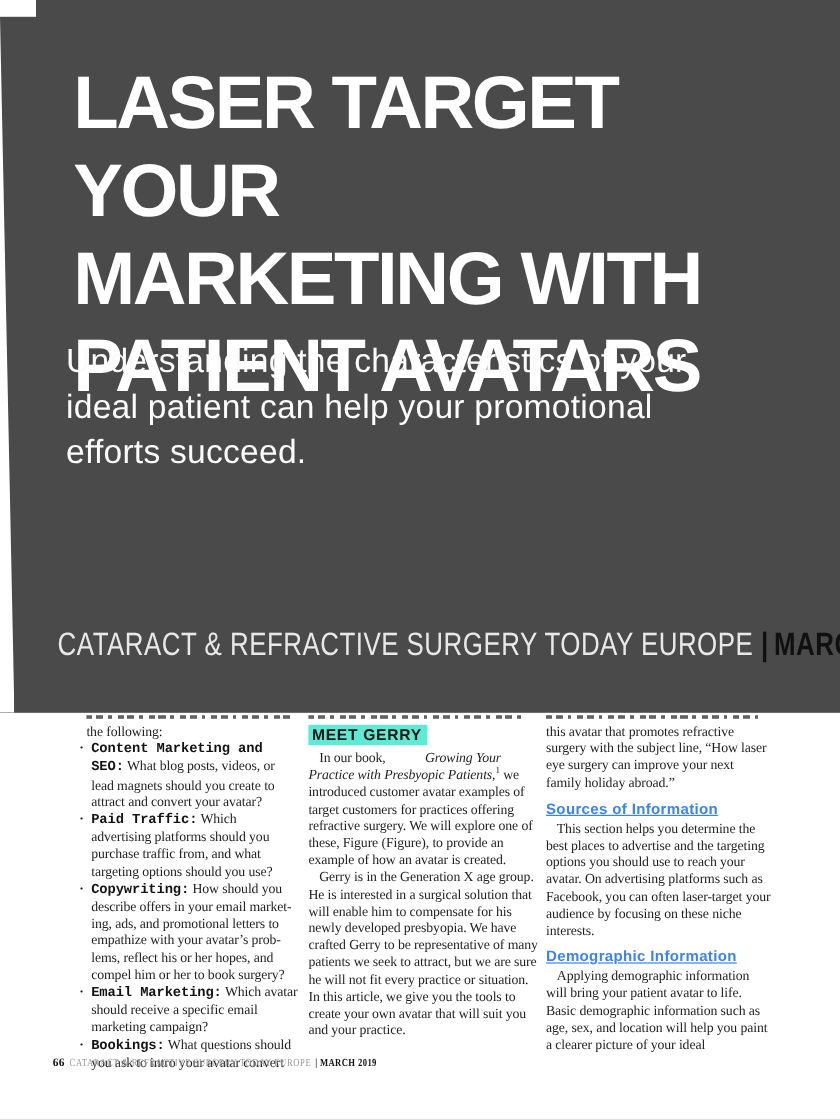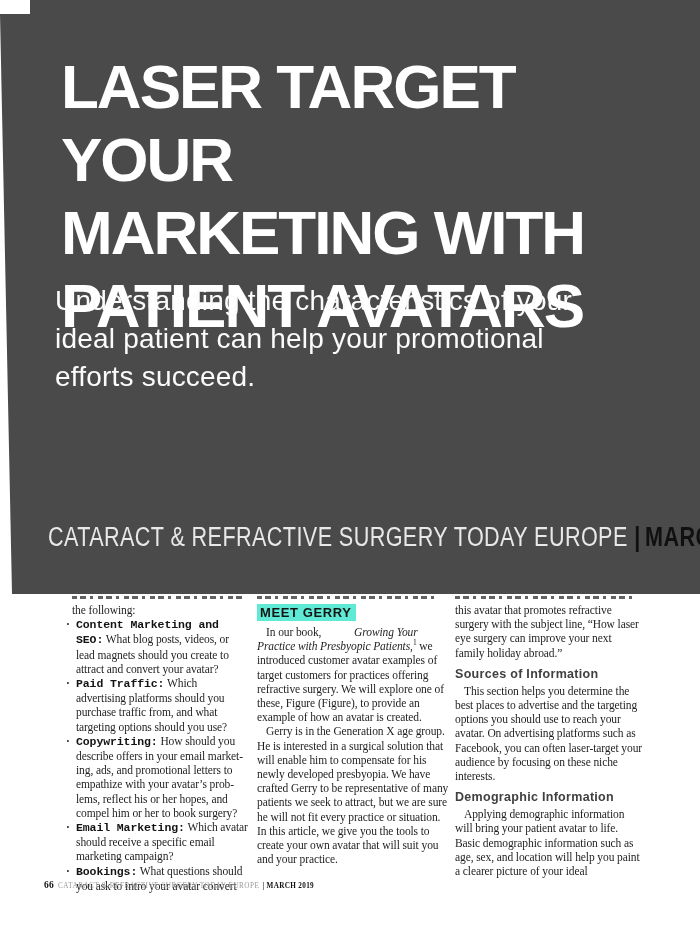--- a/index.html
+++ b/index.html
@@ -62,23 +62,24 @@
   .para.no-indent{text-indent:0;}
   .para + .para{margin-top:0;}
 
   .runhead{
     display:inline-block;background:#f9dcc2;color:#141414;
     font-family:"Liberation Sans", sans-serif;font-weight:bold;
     font-size:13px;line-height:15px;letter-spacing:0.6px;
     padding:1px 5px 1px 3px;margin:1px 0 4px 0;
   }
   .subhead{
-    font-family:"Liberation Sans", sans-serif;font-weight:bold;color:#404040;
+    font-family:"Liberation Sans", sans-serif;font-weight:bold;color:#3b82f6;
     font-size:12.5px;line-height:14px;letter-spacing:0.3px;
     margin:7px 0 3px 0;
+    text-decoration:underline;
   }
   sup.fn{font-size:7.5px;line-height:0;vertical-align:super;}
   .italic{font-style:italic;margin-left:30px;}
 
   
   .page-footer{
     position:absolute;left:44px;top:880px;white-space:nowrap;
     font-family:Liberation Serif, serif;font-size:9px;line-height:10px;
   }
   .footer-num{font-weight:bold;color:#111111;font-size:9.5px;letter-spacing:0.2px;}

